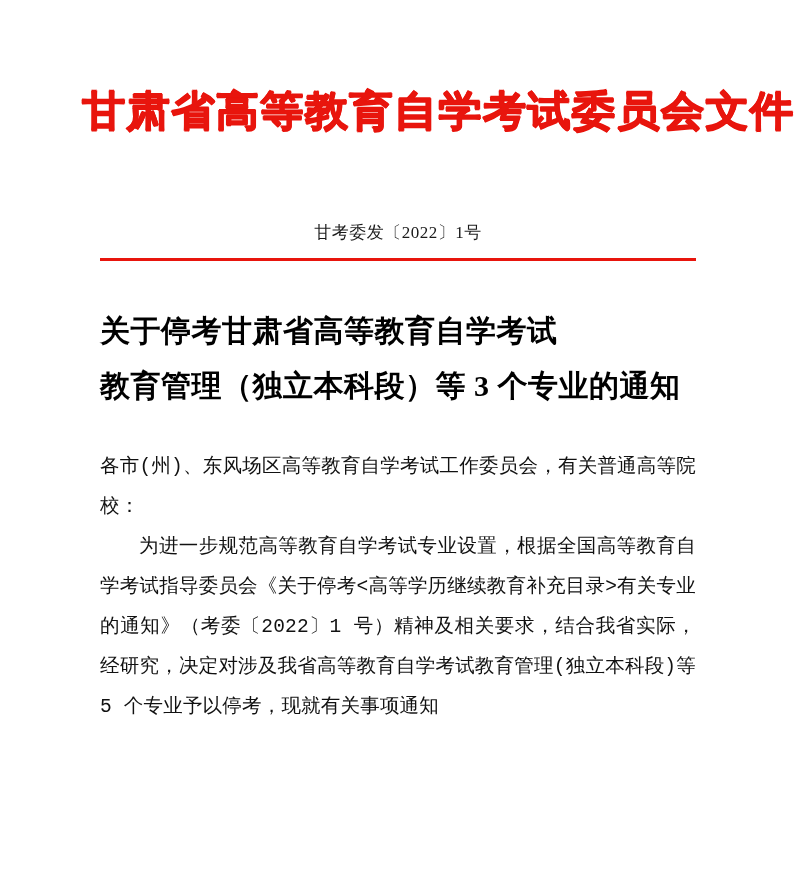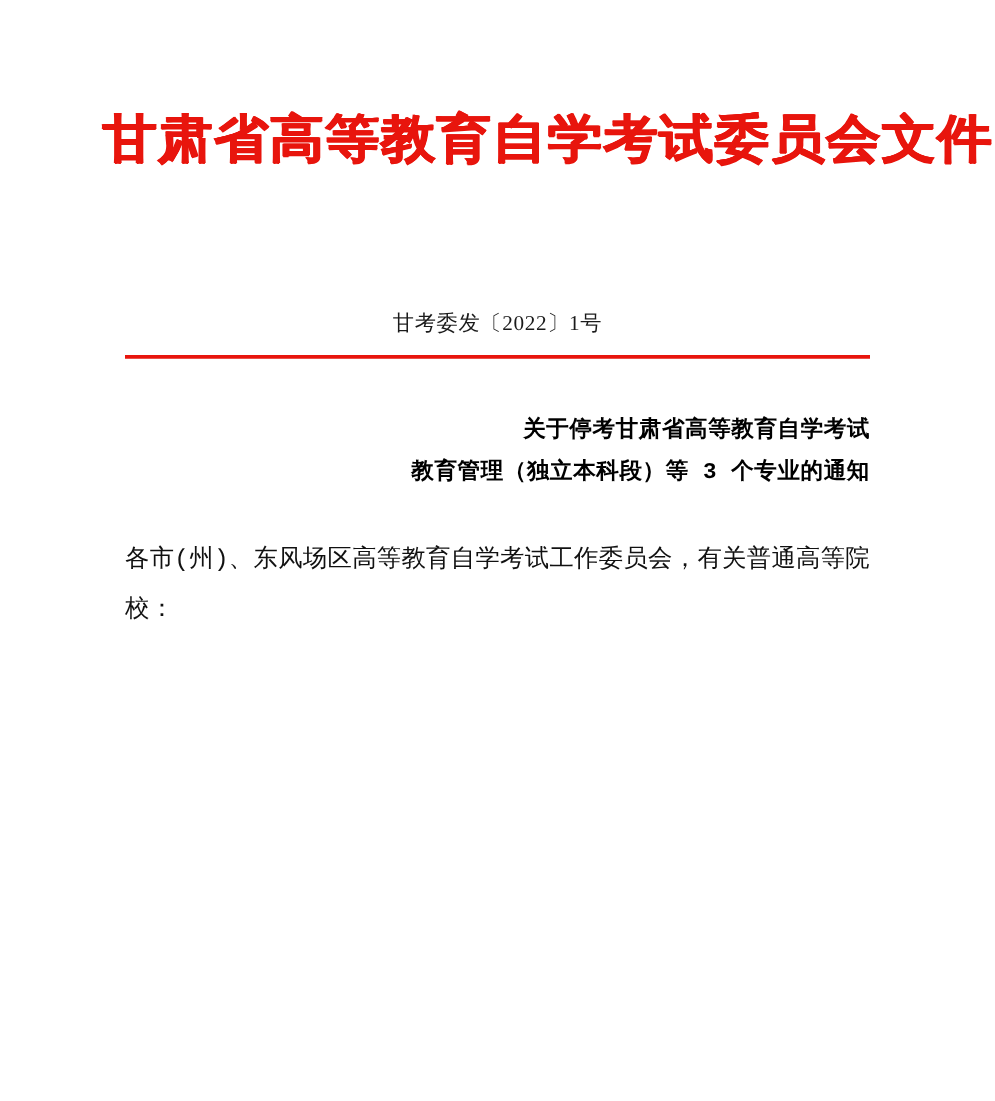--- a/index.html
+++ b/index.html
@@ -41,42 +41,42 @@
     white-space: nowrap;
     transform: scaleX(1.06);
     transform-origin: center;
     text-shadow:
       0.6px 0 0 #e8150d,
       -0.6px 0 0 #e8150d,
       0 0.6px 0 #e8150d,
       0 -0.6px 0 #e8150d;
   }
   .doc-number {
-    margin-top: 110px;
+    margin-top: 84px;
     text-align: center;
     font-size: 17px;
     color: #1a1a1a;
     letter-spacing: 0.5px;
     font-family: "Liberation Serif", serif;
   }
   .red-rule {
     margin: 14px 0 0 0;
     height: 2.5px;
     background: #e8150d;
     width: 100%;
   }
   .title-block {
     margin-top: 42px;
-    text-align: right;
+    text-align: left;
     font-weight: bold;
-    font-size: 18px;
+    font-size: 30px;
     line-height: 1.85;
     color: #000000;
     letter-spacing: 0.5px;
-    font-family: Liberation Mono, monospace;
+    font-family: Liberation Serif, serif;
   }
   .title-line {
     display: block;
     white-space: nowrap;
   }
   .body-block {
     margin-top: 34px;
     font-size: 19.5px;
     line-height: 2.05;
     color: #111111;
@@ -105,16 +105,17 @@
 
     <div class="red-rule"></div>
 
     <div class="title-block">
       <span class="title-line">关于停考甘肃省高等教育自学考试</span>
       <span class="title-line">教育管理（独立本科段）等 3 个专业的通知</span>
     </div>
 
     <div class="body-block">
       <p class="body-para">各市(州)、东风场区高等教育自学考试工作委员会，有关普通高等院校：</p>
+      <p class="body-para indent">为进一步规范高等教育自学考试专业设置，根据全国高等教育自学考试指导委员会《关于停考&lt;高等学历继续教育补充目录&gt;有关专业的通知》（考委〔2022〕1 号）精神及相关要求，结合我省实际，经研究，决定对涉及我省高等教育自学考试教育管理(独立本科段)等 5 个专业予以停考，现就有关事项通知</p>
     </div>
 
   </div>
 </div>
 
 </body></html>

